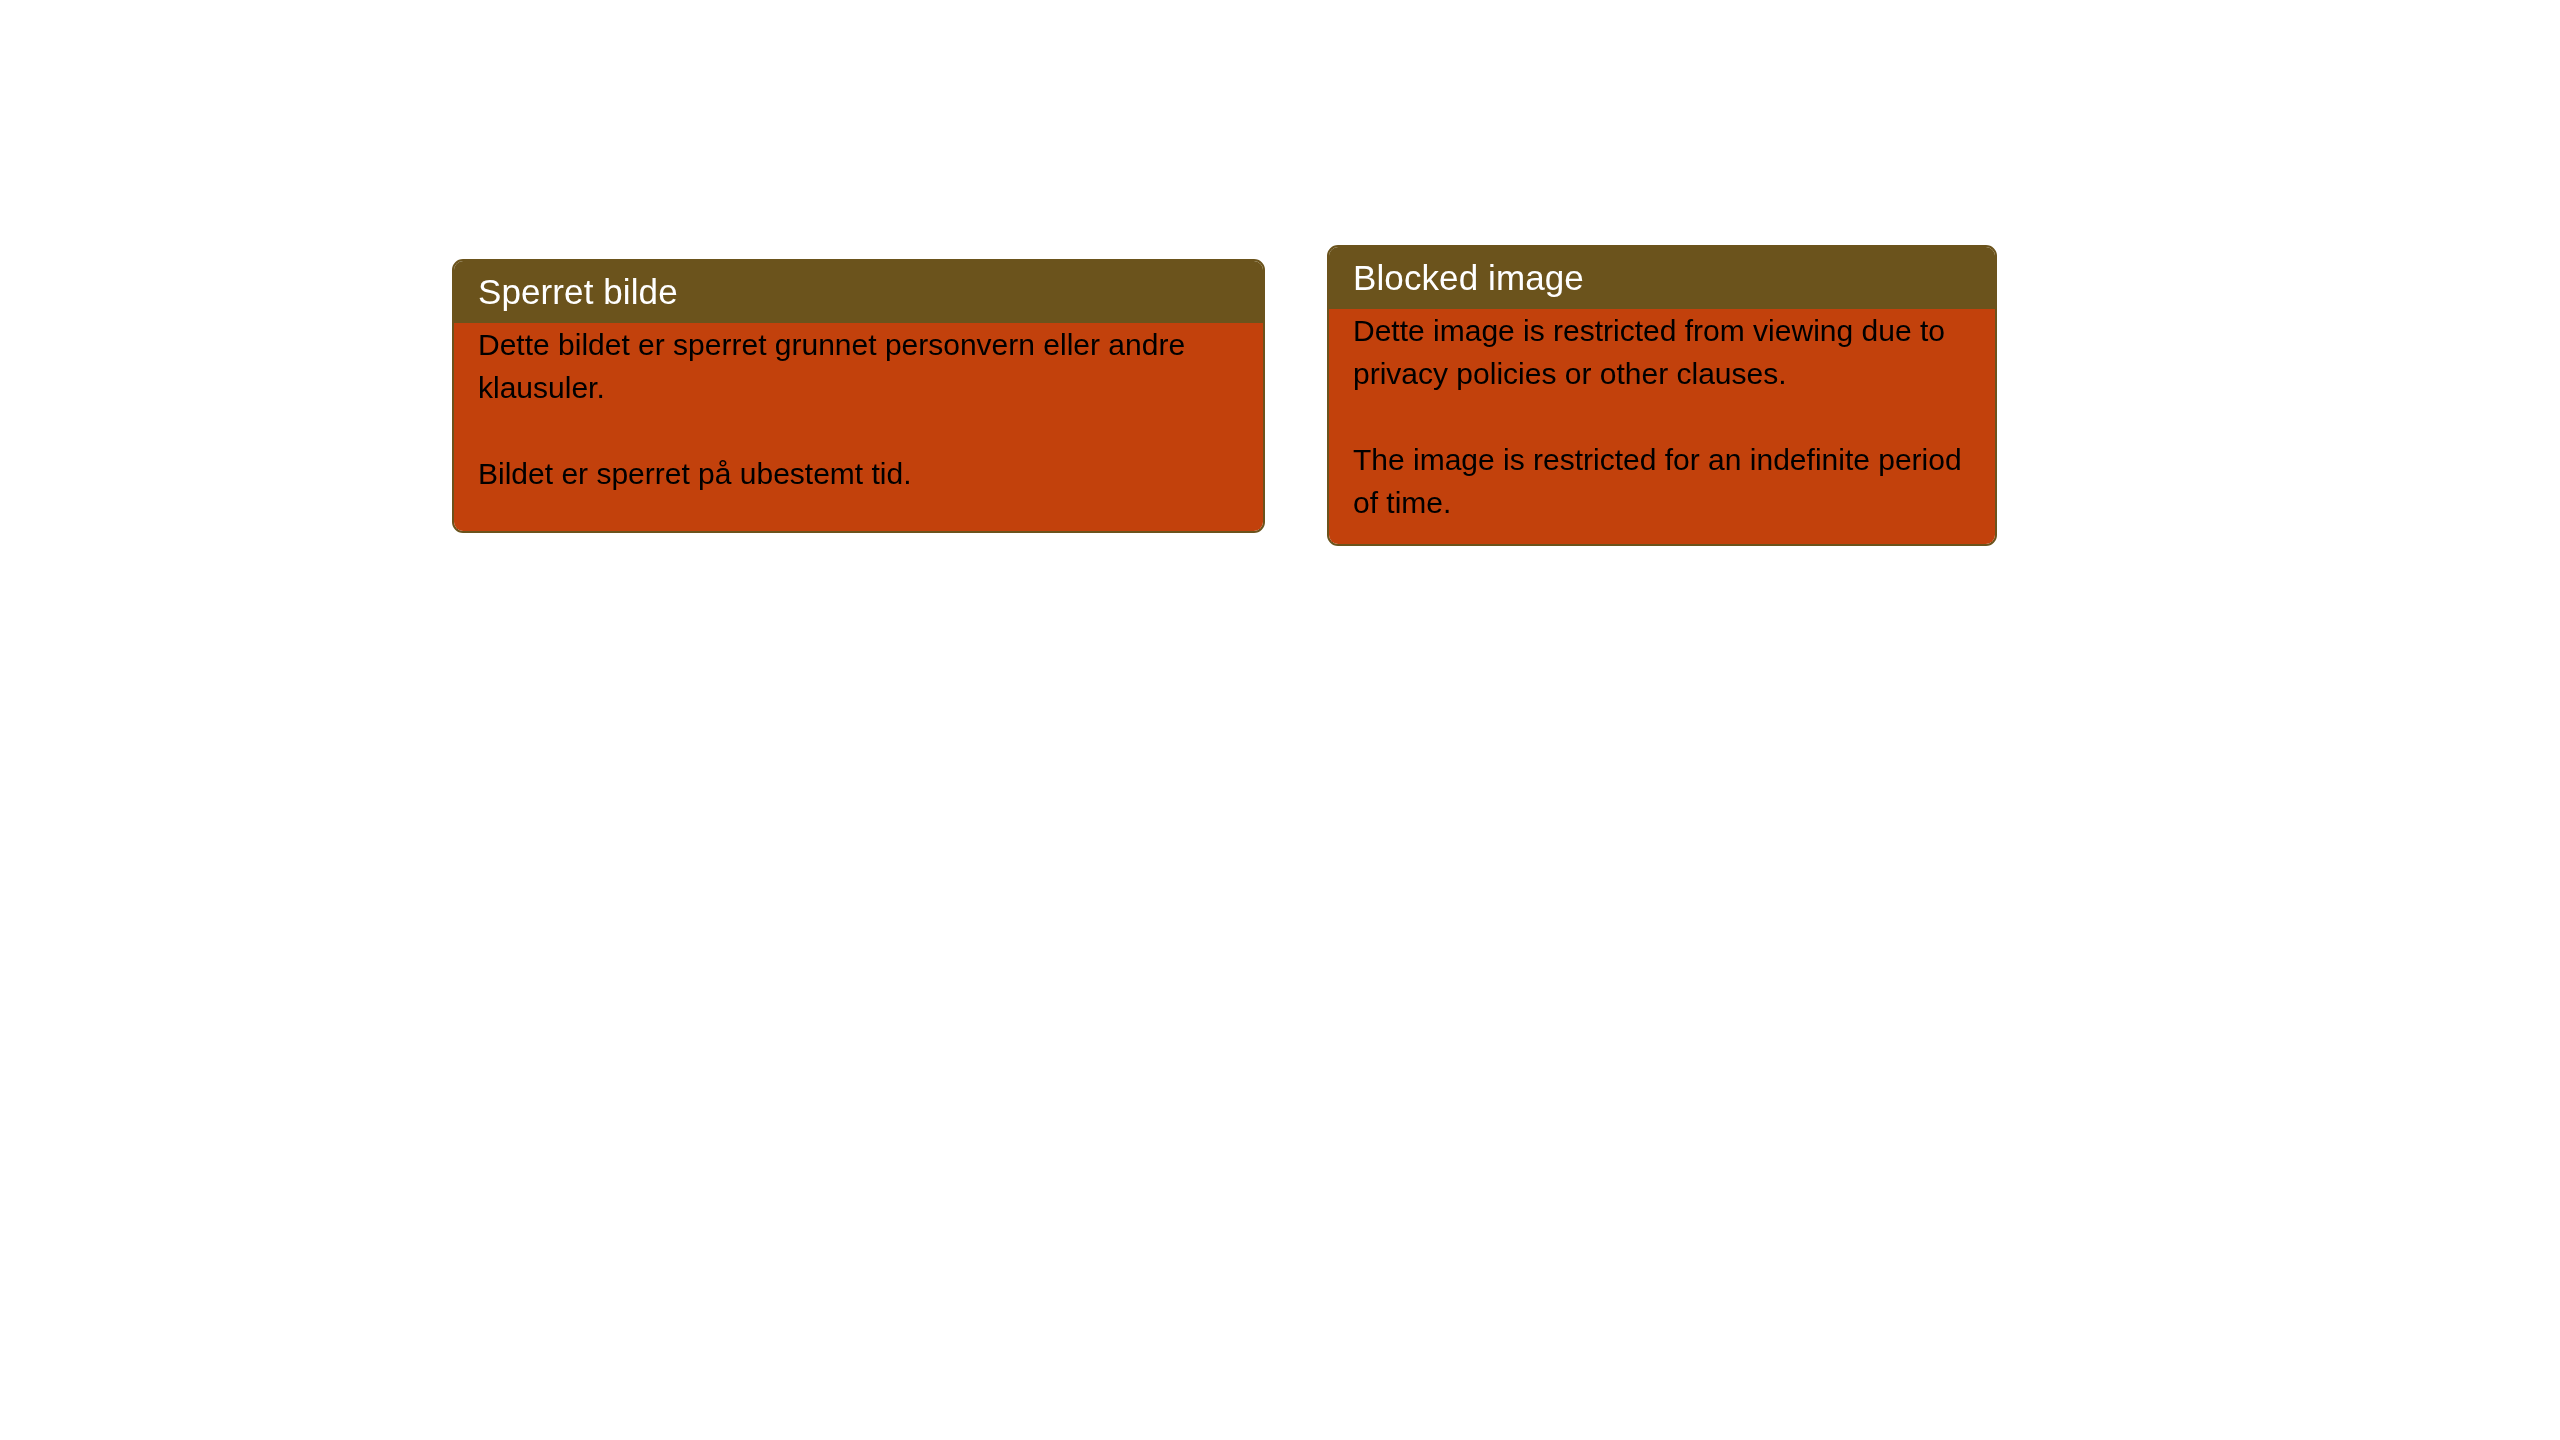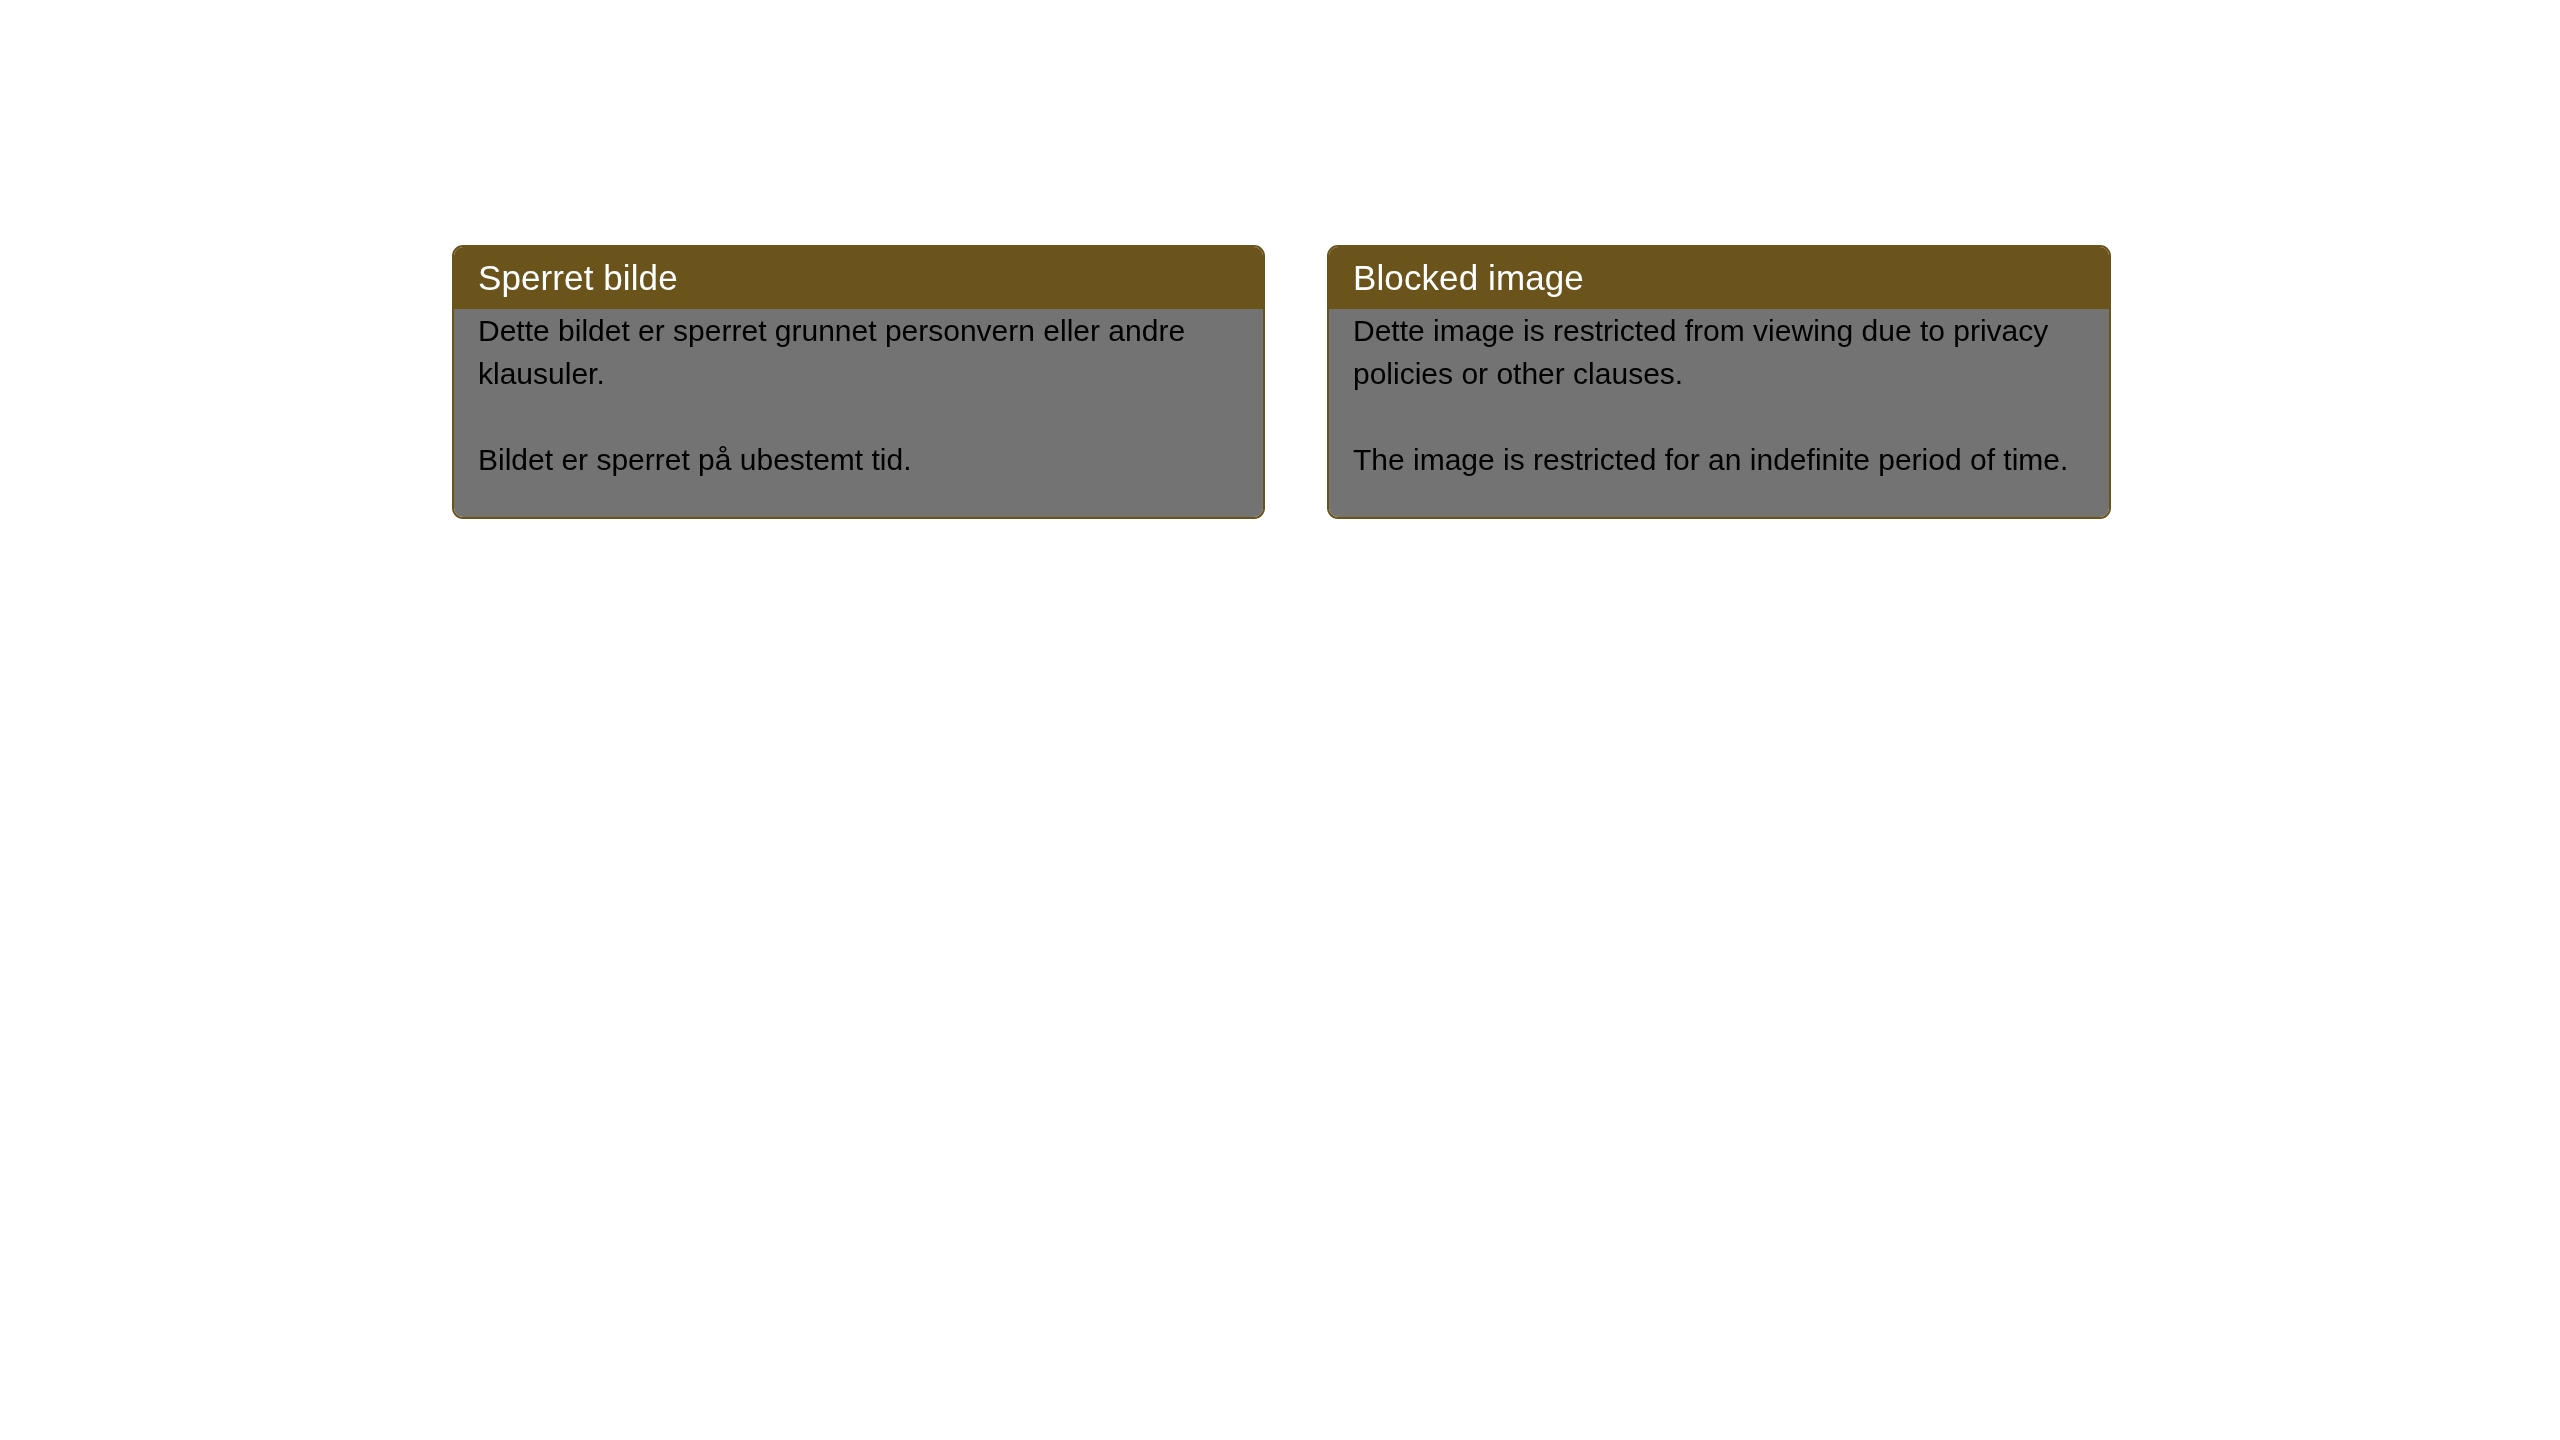--- a/index.html
+++ b/index.html
@@ -37,35 +37,35 @@
     box-sizing: border-box;
     background: #ffffff;
     border: 2px solid #6b531c;
     border-radius: 11px;
     overflow: hidden;
     display: flex;
     flex-direction: column;
   }
 
   .notice-card.norwegian { width: 813px; }
-  .notice-card.english   { width: 784px; }
+  .notice-card.english   { width: 670px; }
 
   .card-header {
     background: #6b531c;
     color: #ffffff;
     font-size: 35px;
     line-height: 1;
     font-weight: 400;
     padding: 13px 0 14px 24px;
     letter-spacing: 0.1px;
     white-space: nowrap;
   }
 
   .card-body {
-    background: #737373;
+    background: #c2410c;
     color: #000000;
     padding: 0 24px 20px 24px;
     min-height: 208px;
     box-sizing: border-box;
   }
 
   .body-paragraph {
     font-size: 30px;
     line-height: 43px;
     color: #000000;

